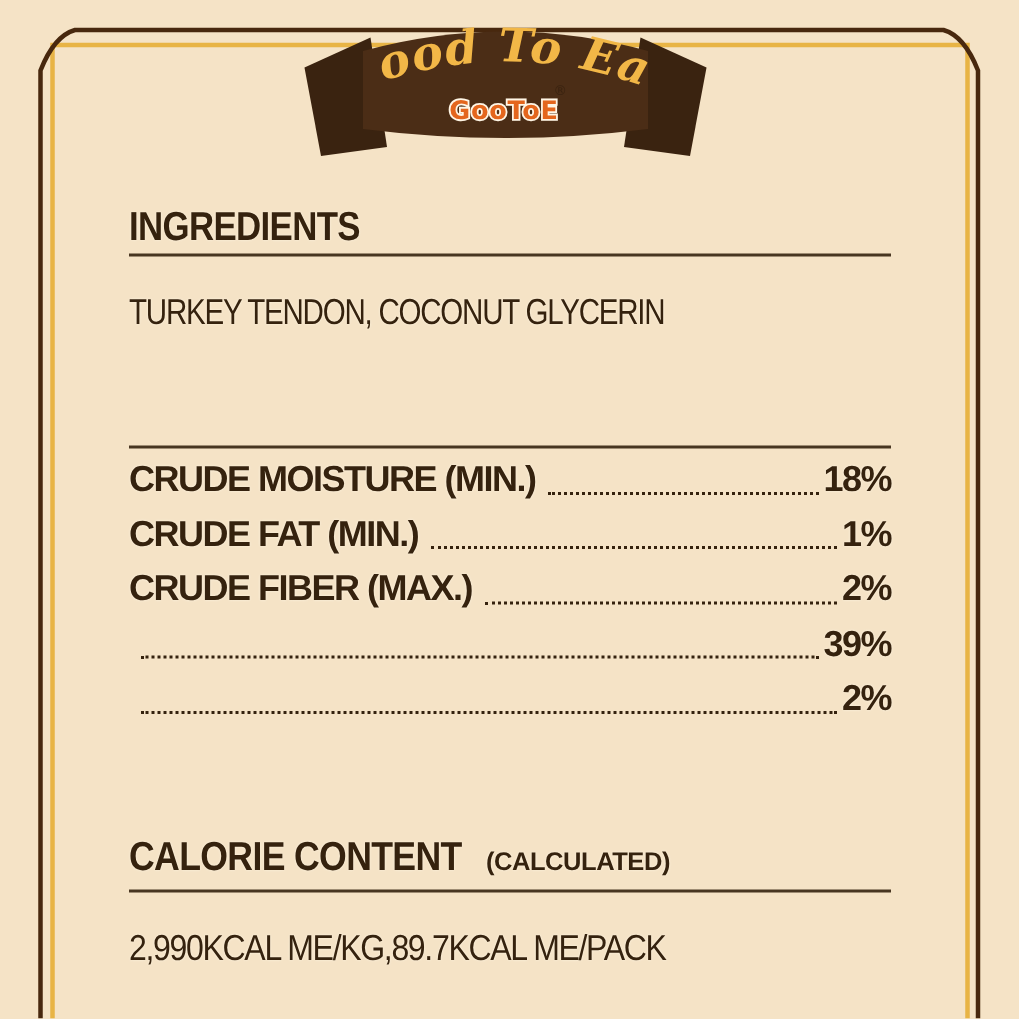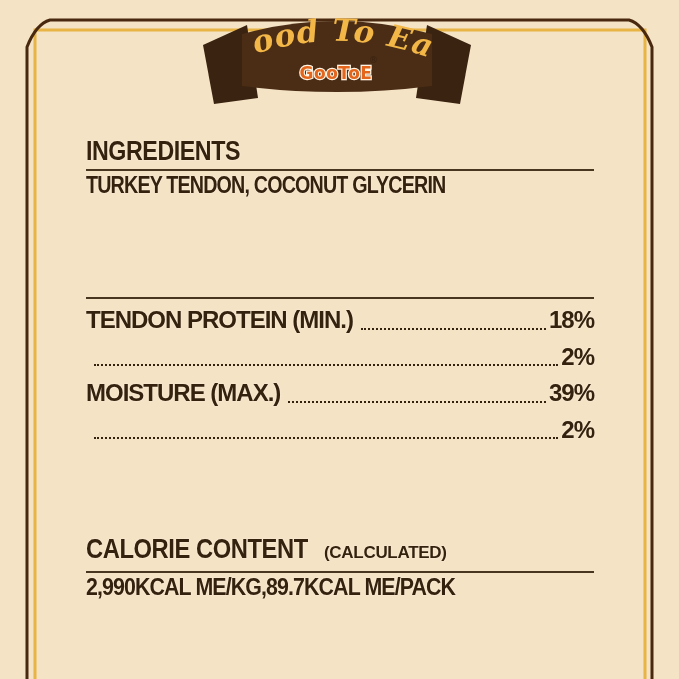--- a/index.html
+++ b/index.html
@@ -58,21 +58,21 @@
   .content{
     position:absolute;
     left:86px;
     top:0;
     width:508px;
     height:498px;
   }
   .section{position:absolute;left:0;width:508px}
   #sec-ingredients{top:136px}
   #sec-analysis{top:294px}
-  #sec-calorie{top:534px}
+  #sec-calorie{top:556px}
 
   .heading{
     font-size:27px;
     font-weight:700;
     line-height:30px;
     letter-spacing:-0.5px;
     white-space:nowrap;
     text-shadow:0 0 2px rgba(255,250,235,0.75);
   }
   .hscale{display:inline-block;transform-origin:0 100%}
@@ -88,23 +88,23 @@
     margin-left:-14px;
   }
   .rule{
     height:2px;
     background:var(--text-brown);
     margin-top:3px;
     opacity:0.9;
   }
   .body-line{
     font-size:24px;
-    font-weight:700;
+    font-weight:400;
     letter-spacing:-1px;
-    margin-top:0;
+    margin-top:24px;
     white-space:nowrap;
     text-shadow:0 0 2px rgba(255,250,235,0.75);
   }
   .body-line .hscale{transform-origin:0 50%}
 
   .ga-rows{margin-top:3px}
   .ga-row{
     display:flex;
     align-items:center;
     height:36.5px;
@@ -155,30 +155,35 @@
     <div class="body-line">
       <span class="hscale scale-turkey">TURKEY TENDON, COCONUT GLYCERIN</span>
     </div>
   </div>
 
   <div class="section" id="sec-analysis">
     <div class="rule"></div>
 
     <div class="ga-rows">
       <div class="ga-row">
-        <span class="ga-label">TENDON PROTEIN (MIN.)</span>
+        <span class="ga-label">CRUDE MOISTURE (MIN.)</span>
         <span class="ga-leader"></span>
         <span class="ga-value">18%</span>
       </div>
       <div class="ga-row">
+        <span class="ga-label">CRUDE FAT (MIN.)</span>
+        <span class="ga-leader"></span>
+        <span class="ga-value">1%</span>
+      </div>
+      <div class="ga-row">
+        <span class="ga-label">CRUDE FIBER (MAX.)</span>
         <span class="ga-leader"></span>
         <span class="ga-value">2%</span>
       </div>
       <div class="ga-row">
-        <span class="ga-label">MOISTURE (MAX.)</span>
         <span class="ga-leader"></span>
         <span class="ga-value">39%</span>
       </div>
       <div class="ga-row">
         <span class="ga-leader"></span>
         <span class="ga-value">2%</span>
       </div>
     </div>
   </div>
 

